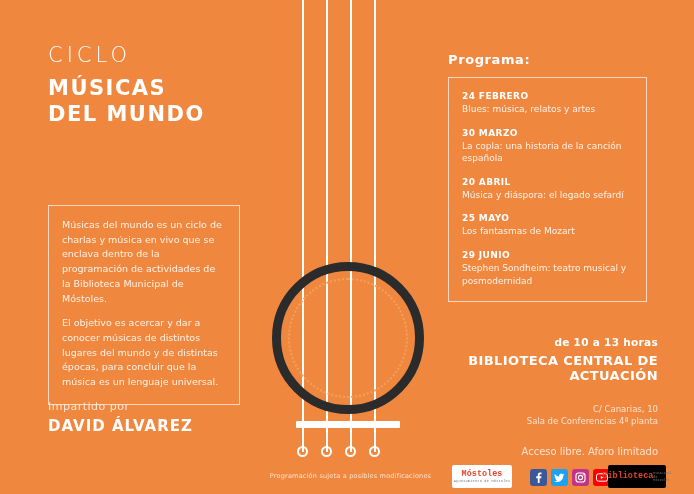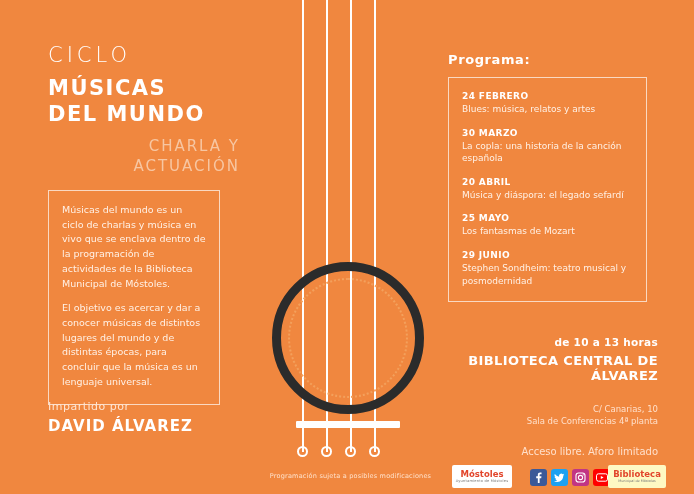--- a/index.html
+++ b/index.html
@@ -22,21 +22,21 @@
   .title{
     font-size:21px;font-weight:bold;letter-spacing:1.5px;line-height:1.25;
     margin-top:8px;color:#ffffff;
   }
   .subtitle{
     margin-top:8px;text-align:right;width:192px;
     font-size:15px;letter-spacing:2px;color:#F7C6A2;line-height:1.35;
   }
 
   .descbox{
-    position:absolute;left:48px;top:190px;width:172px;
+    position:absolute;left:48px;top:205px;width:192px;
     border:1px solid #FAD9C2;
     padding:12px 13px 14px 13px;
     box-sizing:border-box;
   }
   .descbox p{
     margin:0 0 10px 0;
     font-size:9.5px;line-height:1.55;color:#FFF1E6;
   }
   .descbox p:last-child{margin-bottom:0;}
 
@@ -84,36 +84,36 @@
   .prog-date{font-size:9px;font-weight:bold;letter-spacing:.4px;color:#ffffff;}
   .prog-desc{font-size:9px;line-height:1.4;color:#FFF1E6;margin-top:2px;}
 
   .venue{position:absolute;left:440px;top:336px;width:218px;text-align:right;}
   .venue .hours{font-size:10.5px;font-weight:bold;color:#ffffff;letter-spacing:.3px;}
   .venue .place{font-size:13px;font-weight:bold;letter-spacing:.4px;margin-top:5px;color:#ffffff;}
   .venue .addr{font-size:8.5px;color:#FFE0CB;margin-top:20px;line-height:1.45;}
   .venue .access{font-size:10px;color:#FFE0CB;margin-top:18px;}
 
   
-  .footer{position:absolute;left:0;bottom:0;width:694px;height:34px;}
+  .footer{position:absolute;left:0;bottom:0;width:694px;height:34px;font-family:Liberation Mono, monospace;}
   .logo-mostoles{
     position:absolute;left:452px;bottom:6px;
     background:#ffffff;color:#E2452B;
     width:60px;height:23px;border-radius:2px;
     font-size:8.5px;font-weight:bold;
     display:flex;flex-direction:column;align-items:center;justify-content:center;
     line-height:1;
   }
   .logo-mostoles .sub{font-size:3.6px;font-weight:normal;color:#777;margin-top:1.5px;letter-spacing:.2px;}
   .logo-biblio{
     position:absolute;left:608px;bottom:6px;
-    background:#fef9c3;color:#E2452B;
+    background:#000000;color:#E2452B;
     width:58px;height:23px;border-radius:2px;
     font-size:8.5px;font-weight:bold;
-    display:flex;flex-direction:column;align-items:center;justify-content:center;
+    display:flex;flex-direction:row;align-items:center;justify-content:center;
     line-height:1;
   }
   .logo-biblio .sub{font-size:3.4px;font-weight:normal;color:#777;margin-top:1.5px;}
   .socials{position:absolute;left:530px;bottom:8px;display:flex;gap:4px;}
   .soc{
     width:17px;height:17px;border-radius:3px;
     display:flex;align-items:center;justify-content:center;
     color:#ffffff;font-size:10px;font-weight:bold;
   }
   .soc svg{display:block;}
@@ -122,24 +122,20 @@
 <body>
 
 <div class="poster">
 
   <div class="left">
     <div class="ciclo">CICLO</div>
     <div class="title">
       <div>MÚSICAS</div>
       <div>DEL MUNDO</div>
     </div>
-    <div class="subtitle">
-      <div>CHARLA Y</div>
-      <div>ACTUACIÓN</div>
-    </div>
   </div>
 
   <div class="descbox">
     <p>Músicas del mundo es un ciclo de charlas y música en vivo que se enclava dentro de la programación de actividades de la Biblioteca Municipal de Móstoles.</p>
     <p>El objetivo es acercar y dar a conocer músicas de distintos lugares del mundo y de distintas épocas, para concluir que la música es un lenguaje universal.</p>
   </div>
 
   <div class="impartido">
     <div class="lbl">Impartido por</div>
     <div class="name">DAVID ÁLVAREZ</div>
@@ -184,21 +180,21 @@
       </div>
       <div class="prog-item">
         <div class="prog-date">29 JUNIO</div>
         <div class="prog-desc">Stephen Sondheim: teatro musical y posmodernidad</div>
       </div>
     </div>
   </div>
 
   <div class="venue">
     <div class="hours">de 10 a 13 horas</div>
-    <div class="place">BIBLIOTECA CENTRAL DE ÁLVAREZ</div>
+    <div class="place">BIBLIOTECA CENTRAL DE ACTUACIÓN</div>
     <div class="addr">
       <div>C/ Canarias, 10</div>
       <div>Sala de Conferencias 4ª planta</div>
     </div>
     <div class="access">Acceso libre. Aforo limitado</div>
   </div>
 
   <div class="footer">
     <div class="logo-mostoles">
       <span>Móstoles</span>

